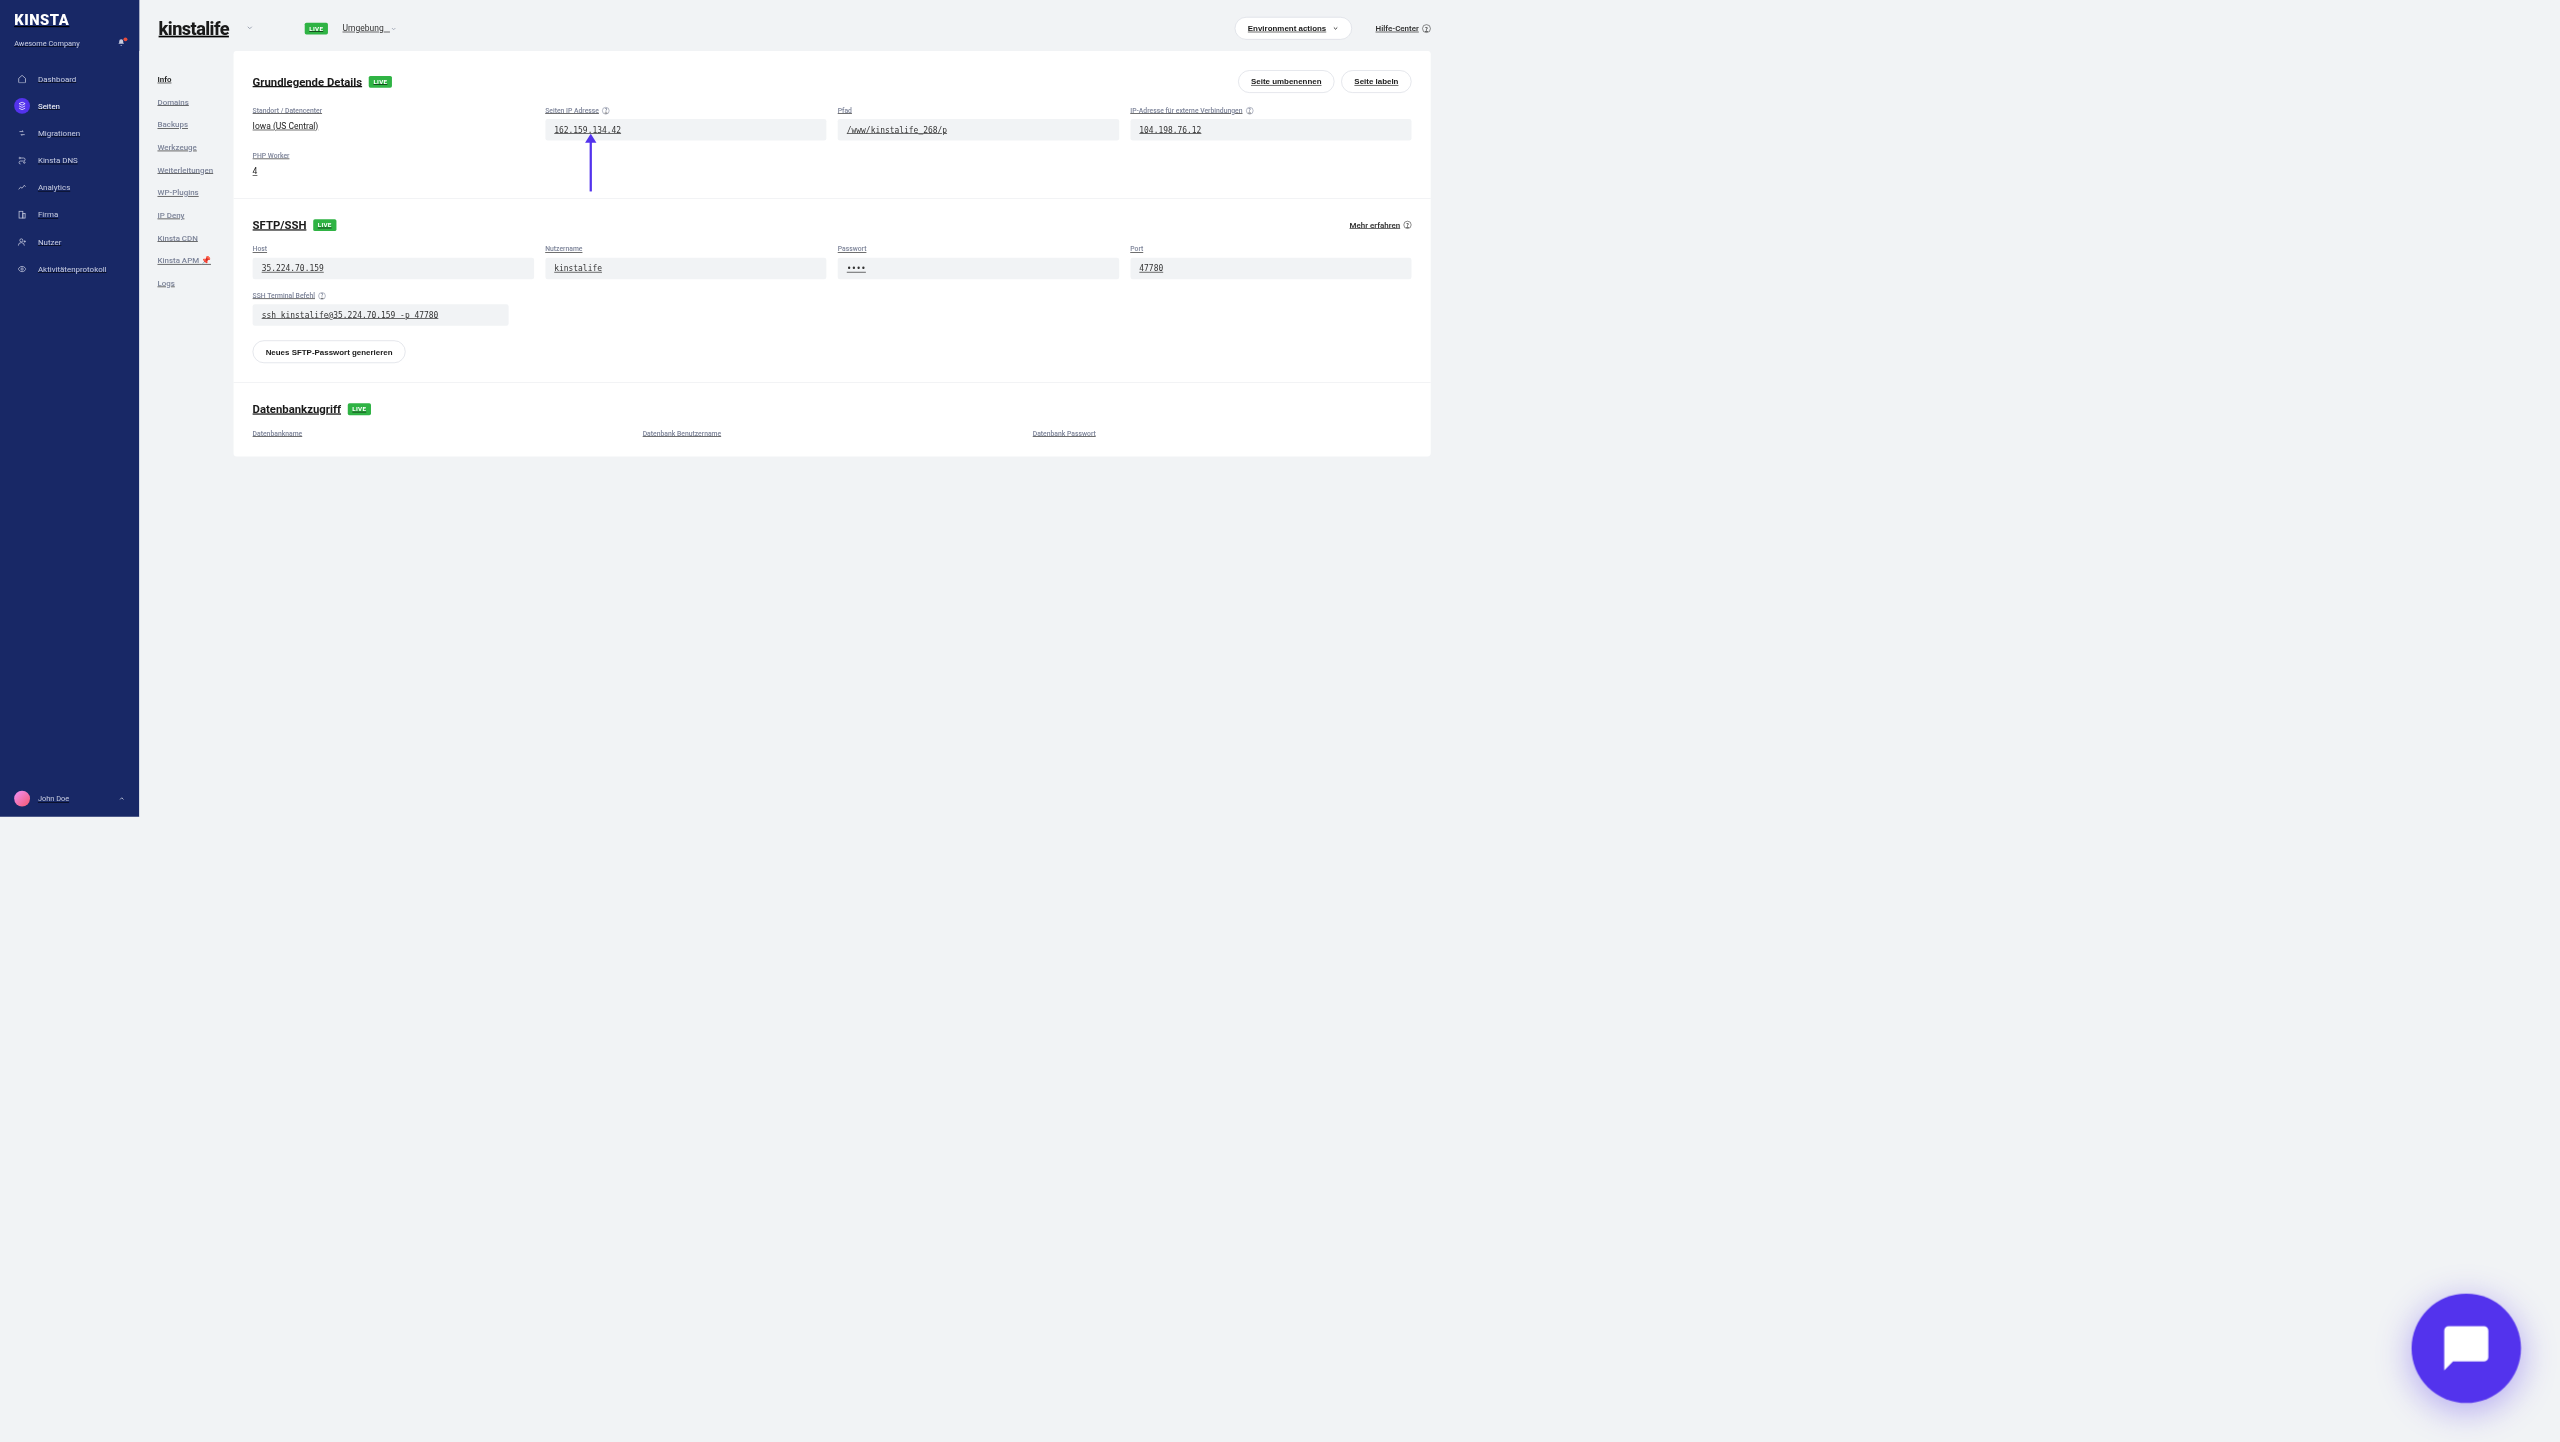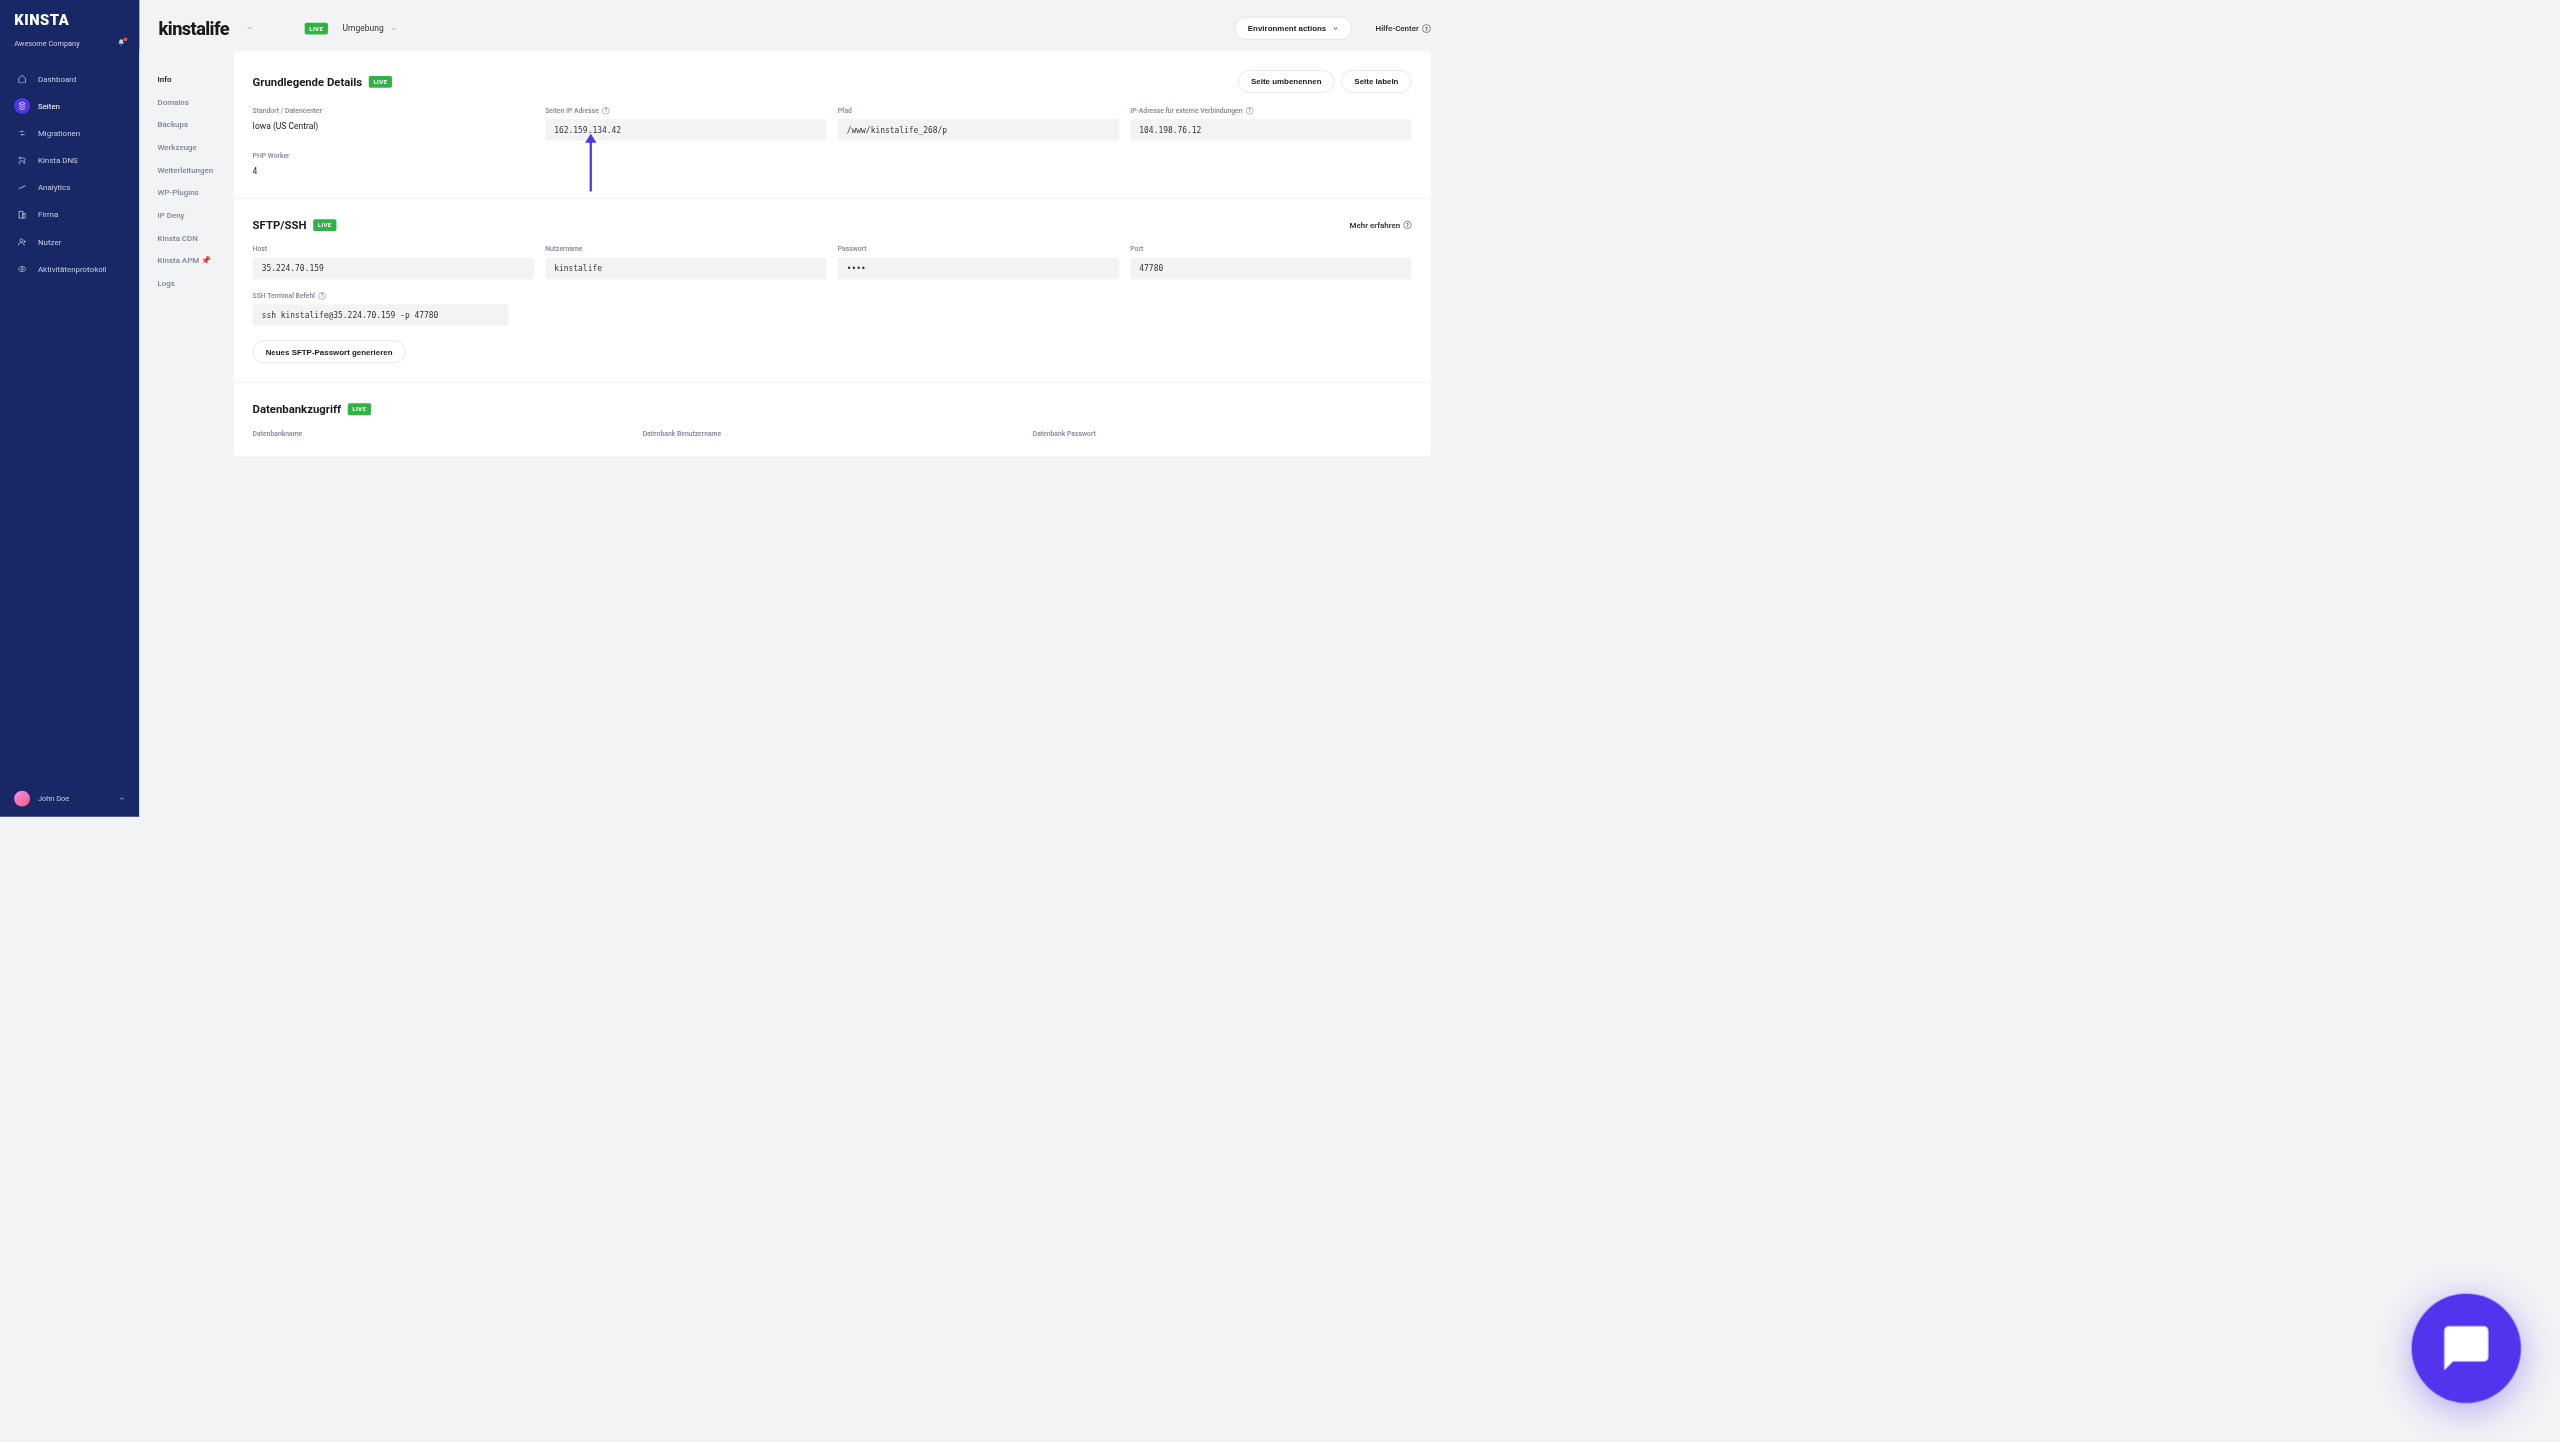--- a/index.html
+++ b/index.html
@@ -1,19 +1,19 @@
 <!DOCTYPE html>
 <html><head>
 <meta charset="utf-8">
 <style>
 * { margin:0; padding:0; box-sizing:border-box; }
 body { font-family:-apple-system,BlinkMacSystemFont,"Segoe UI",Roboto,sans-serif; background:#f1f3f5; width:2560px; height:1442px; overflow:hidden; transform-origin:top left; }
 .app { display:flex; width:2560px; height:1442px; transform:scale(0.5664); transform-origin:top left; }
 
-.canvas { width:2560px; height:1442px; }
+.canvas { width:2560px; height:1442px;text-decoration:underline; }
 
 .sidebar { width:246px; background:#182866; color:#fff; display:flex; flex-direction:column; flex-shrink:0; }
 .logo-row { padding:20px 25px 10px; }
 .logo { font-size:26px; font-weight:900; letter-spacing:1px; color:#fff; }
 .company-row { padding:8px 25px 20px; display:flex; justify-content:space-between; align-items:center; }
 .company-name { font-size:13px; color:#c8cde0; }
 .bell { position:relative; color:#c8cde0; font-size:14px; }
 .bell::after { content:''; position:absolute; top:-2px; right:-4px; width:7px; height:7px; background:#e74c3c; border-radius:50%; }
 
 .nav { list-style:none; padding:10px 0; flex:1; }

